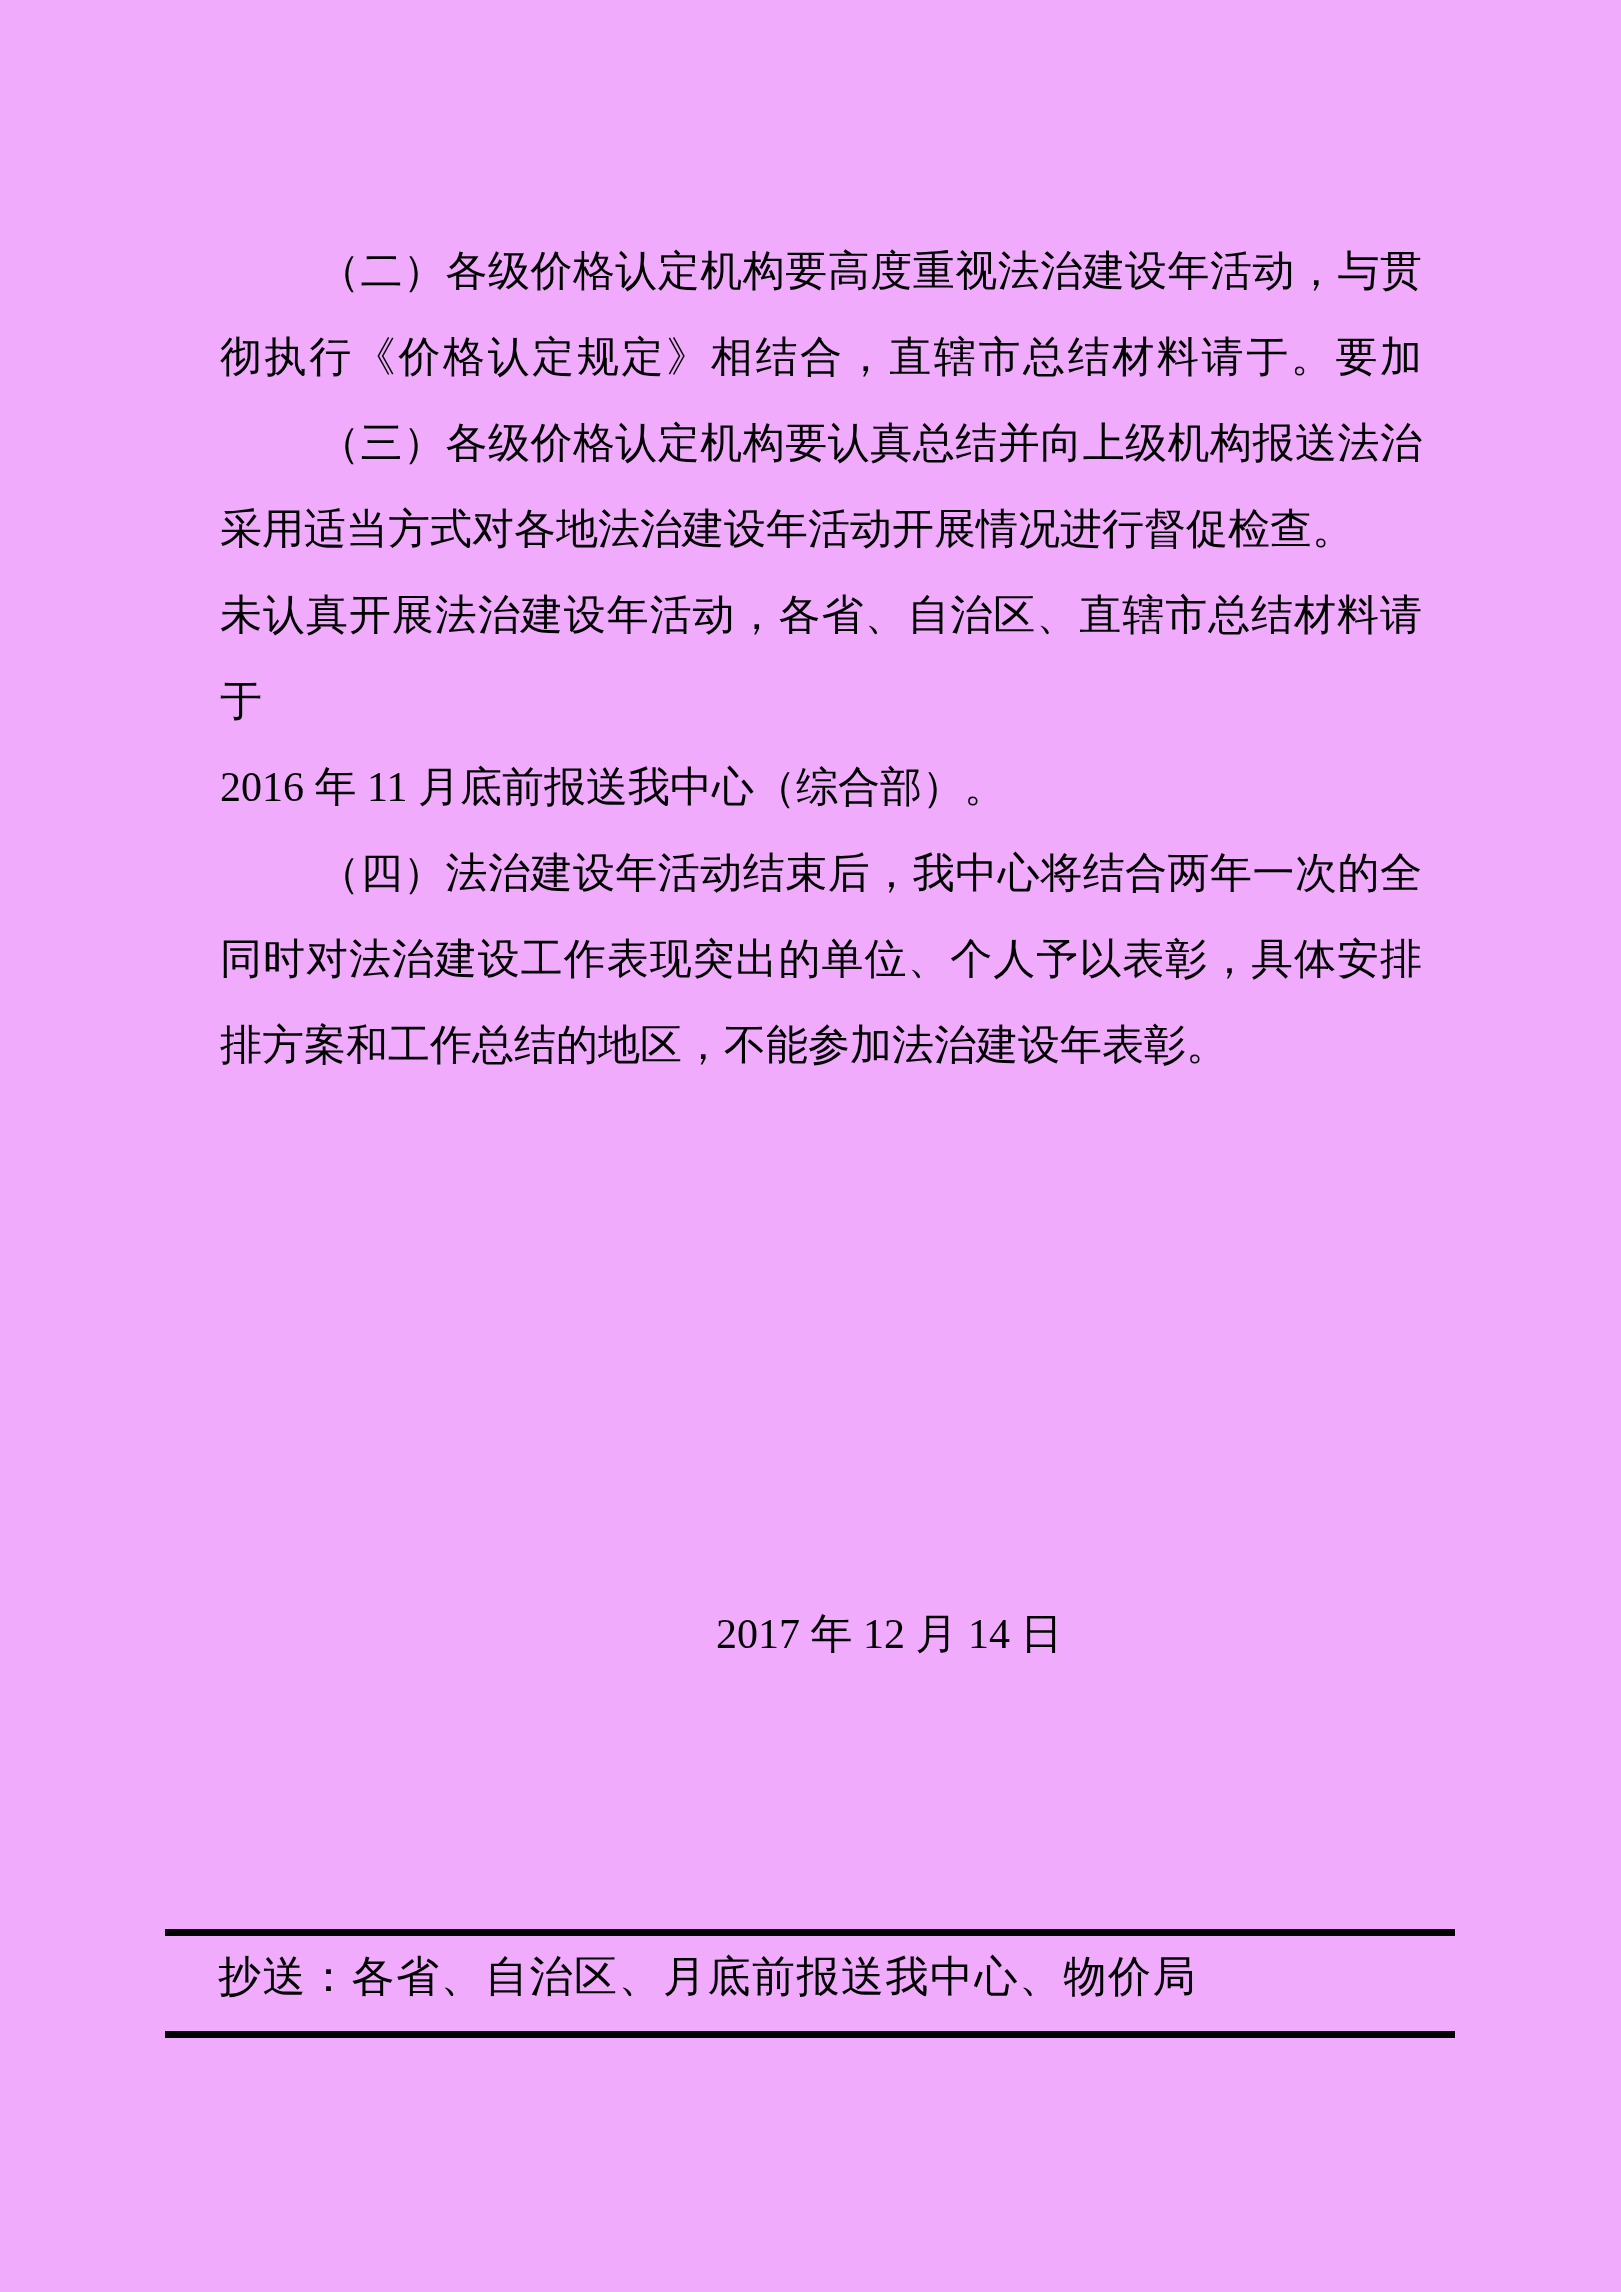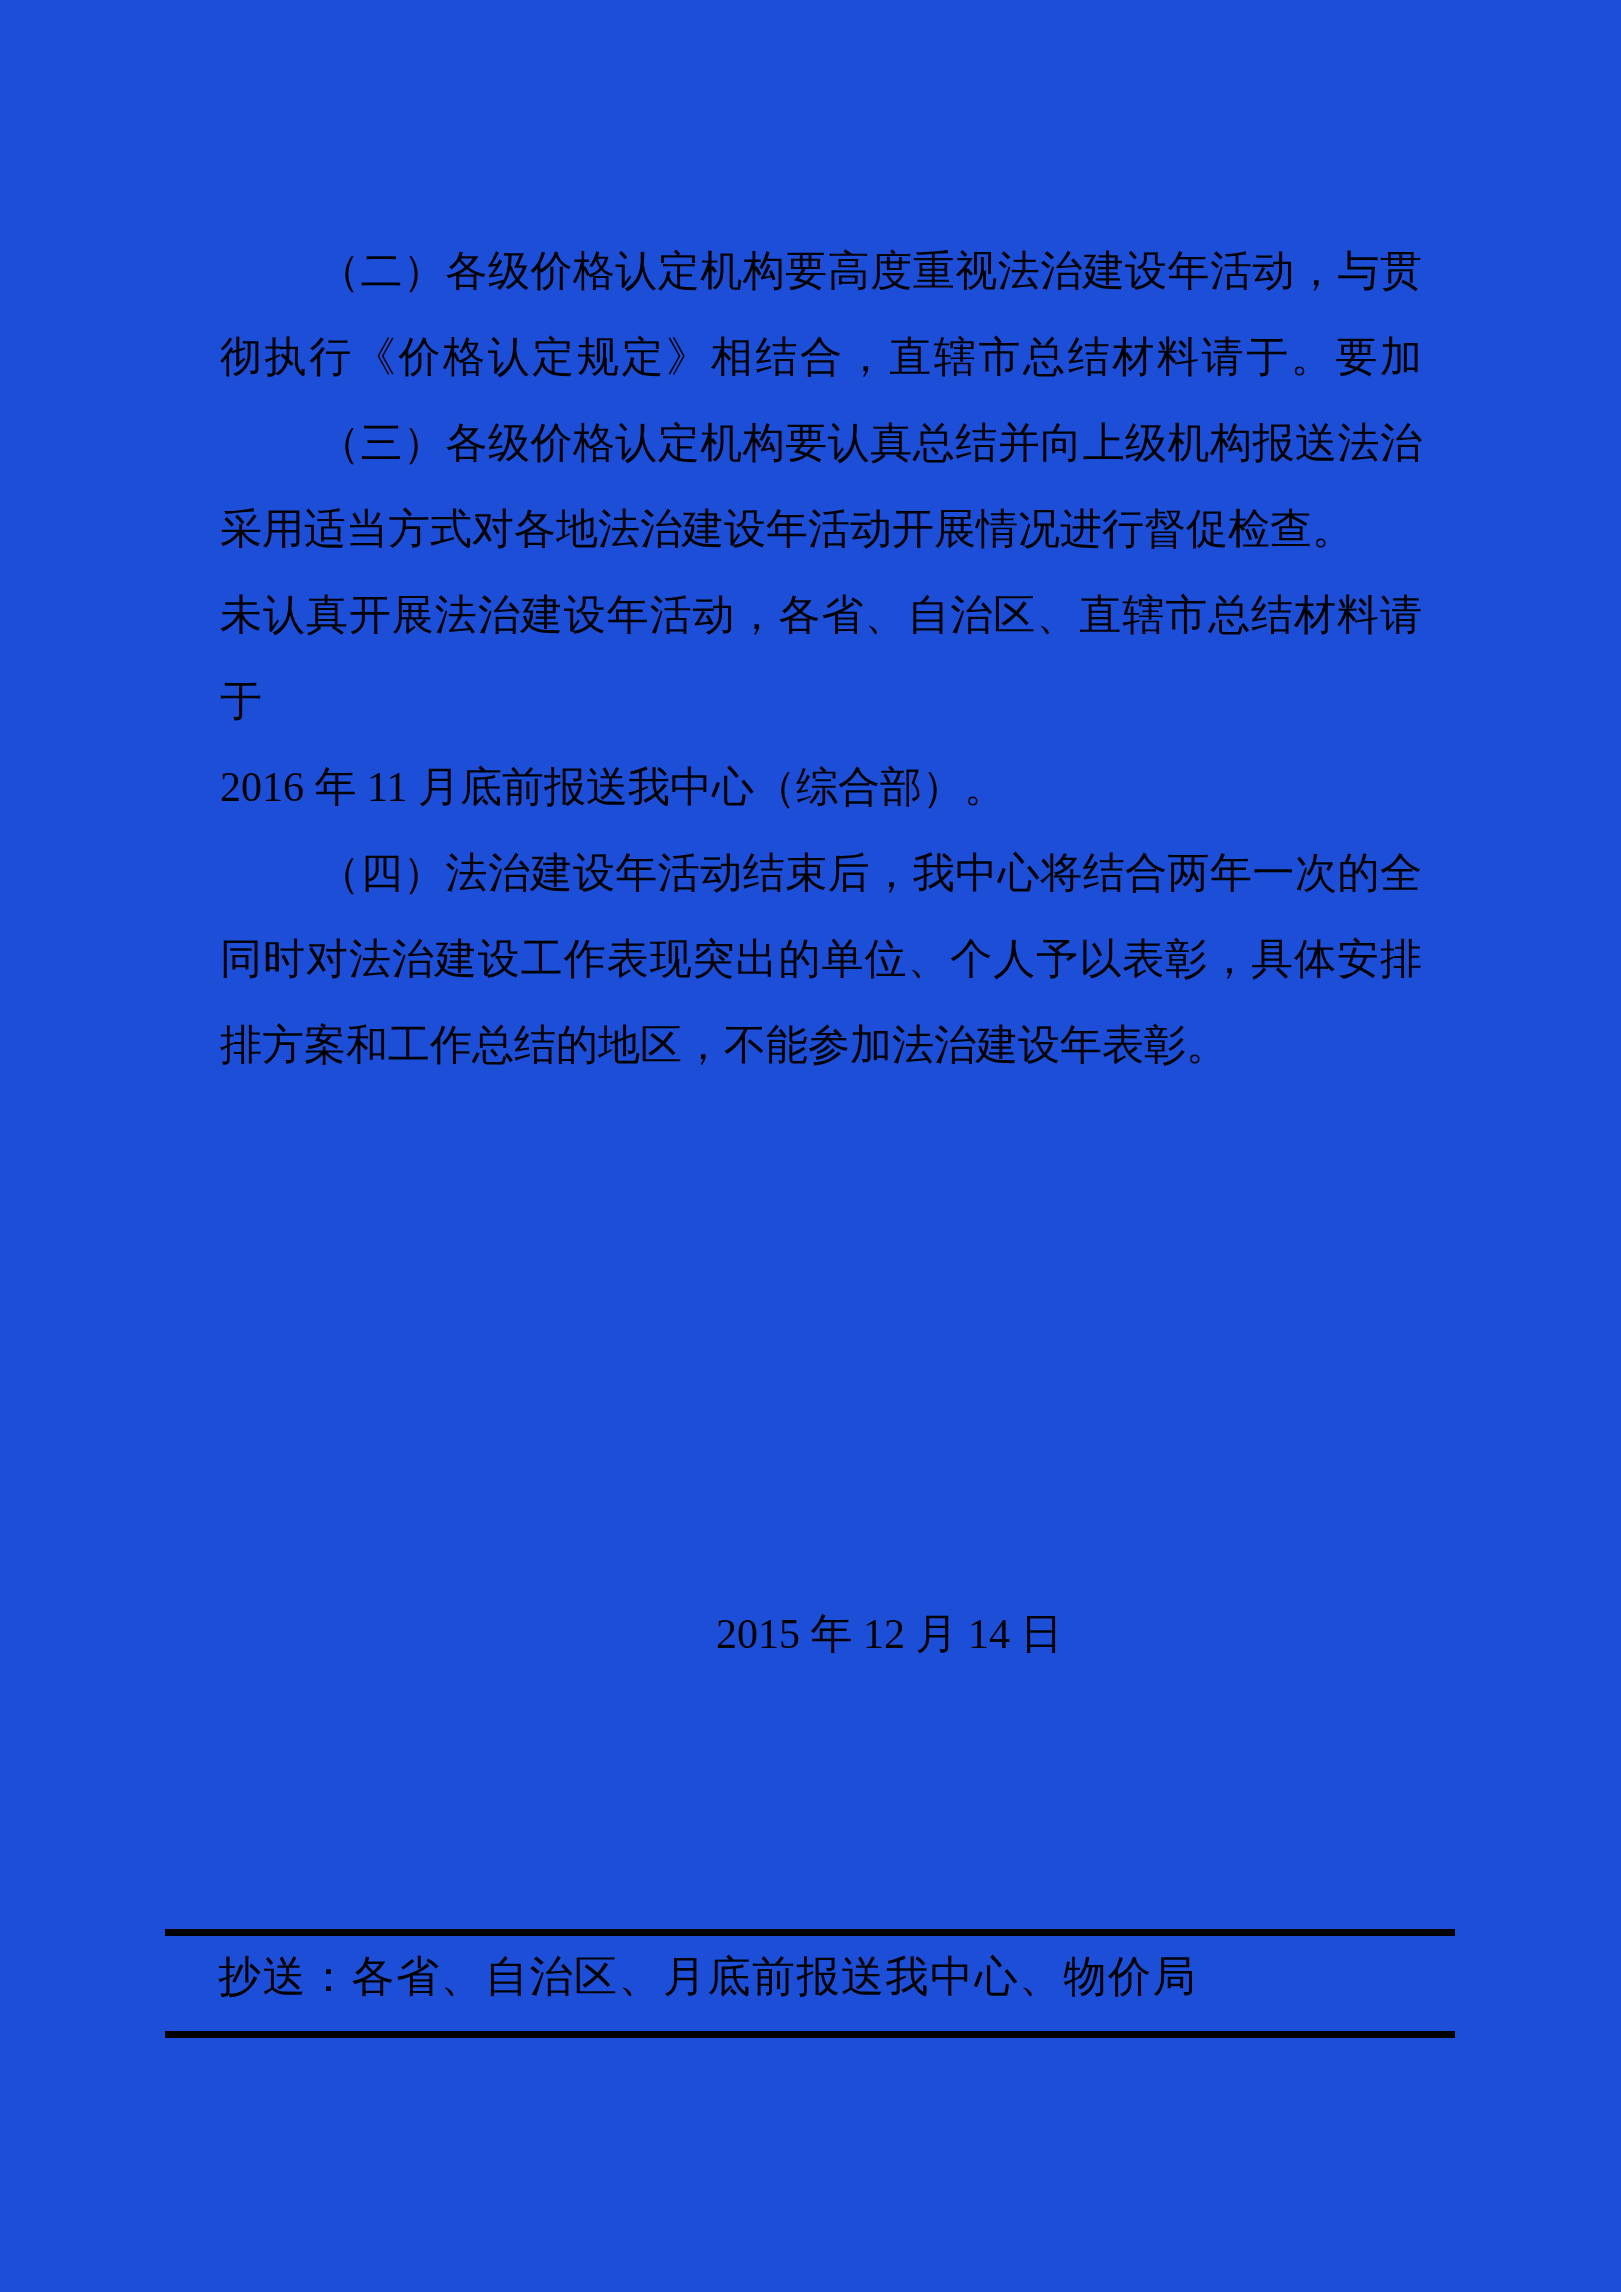--- a/index.html
+++ b/index.html
@@ -4,21 +4,21 @@
 <style>
   html, body {
     margin: 0;
     padding: 0;
     background: #ffffff;
   }
   .page {
     position: relative;
     width: 1621px;
     height: 2293px;
-    background: #1d4ed8;
+    background: #f0abfc;
     color: #000000;
     font-family: "Liberation Serif", serif;
     overflow: hidden;
   }
   
   .body-text {
     position: absolute;
     left: 220px;
     top: 228px;
     width: 1202px;
@@ -85,20 +85,20 @@
     <div class="body-line">彻执行《价格认定规定》相结合，直辖市总结材料请于。要加</div>
     <div class="body-line para-first">（三）各级价格认定机构要认真总结并向上级机构报送法治</div>
     <div class="body-line para-last">采用适当方式对各地法治建设年活动开展情况进行督促检查。</div>
     <div class="body-line">未认真开展法治建设年活动，各省、自治区、直辖市总结材料请于</div>
     <div class="body-line para-last">2016 年 11 月底前报送我中心（综合部）。</div>
     <div class="body-line para-first">（四）法治建设年活动结束后，我中心将结合两年一次的全</div>
     <div class="body-line">同时对法治建设工作表现突出的单位、个人予以表彰，具体安排</div>
     <div class="body-line para-last">排方案和工作总结的地区，不能参加法治建设年表彰。</div>
   </div>
 
-  <div class="sig-date">2015 年 12 月 14 日</div>
+  <div class="sig-date">2017 年 12 月 14 日</div>
 
   <div class="footer-rule top"></div>
   <div class="footer-cc">抄送：各省、自治区、月底前报送我中心、物价局</div>
   <div class="footer-rule bottom"></div>
 
 </div>
 
 
 </body></html>

